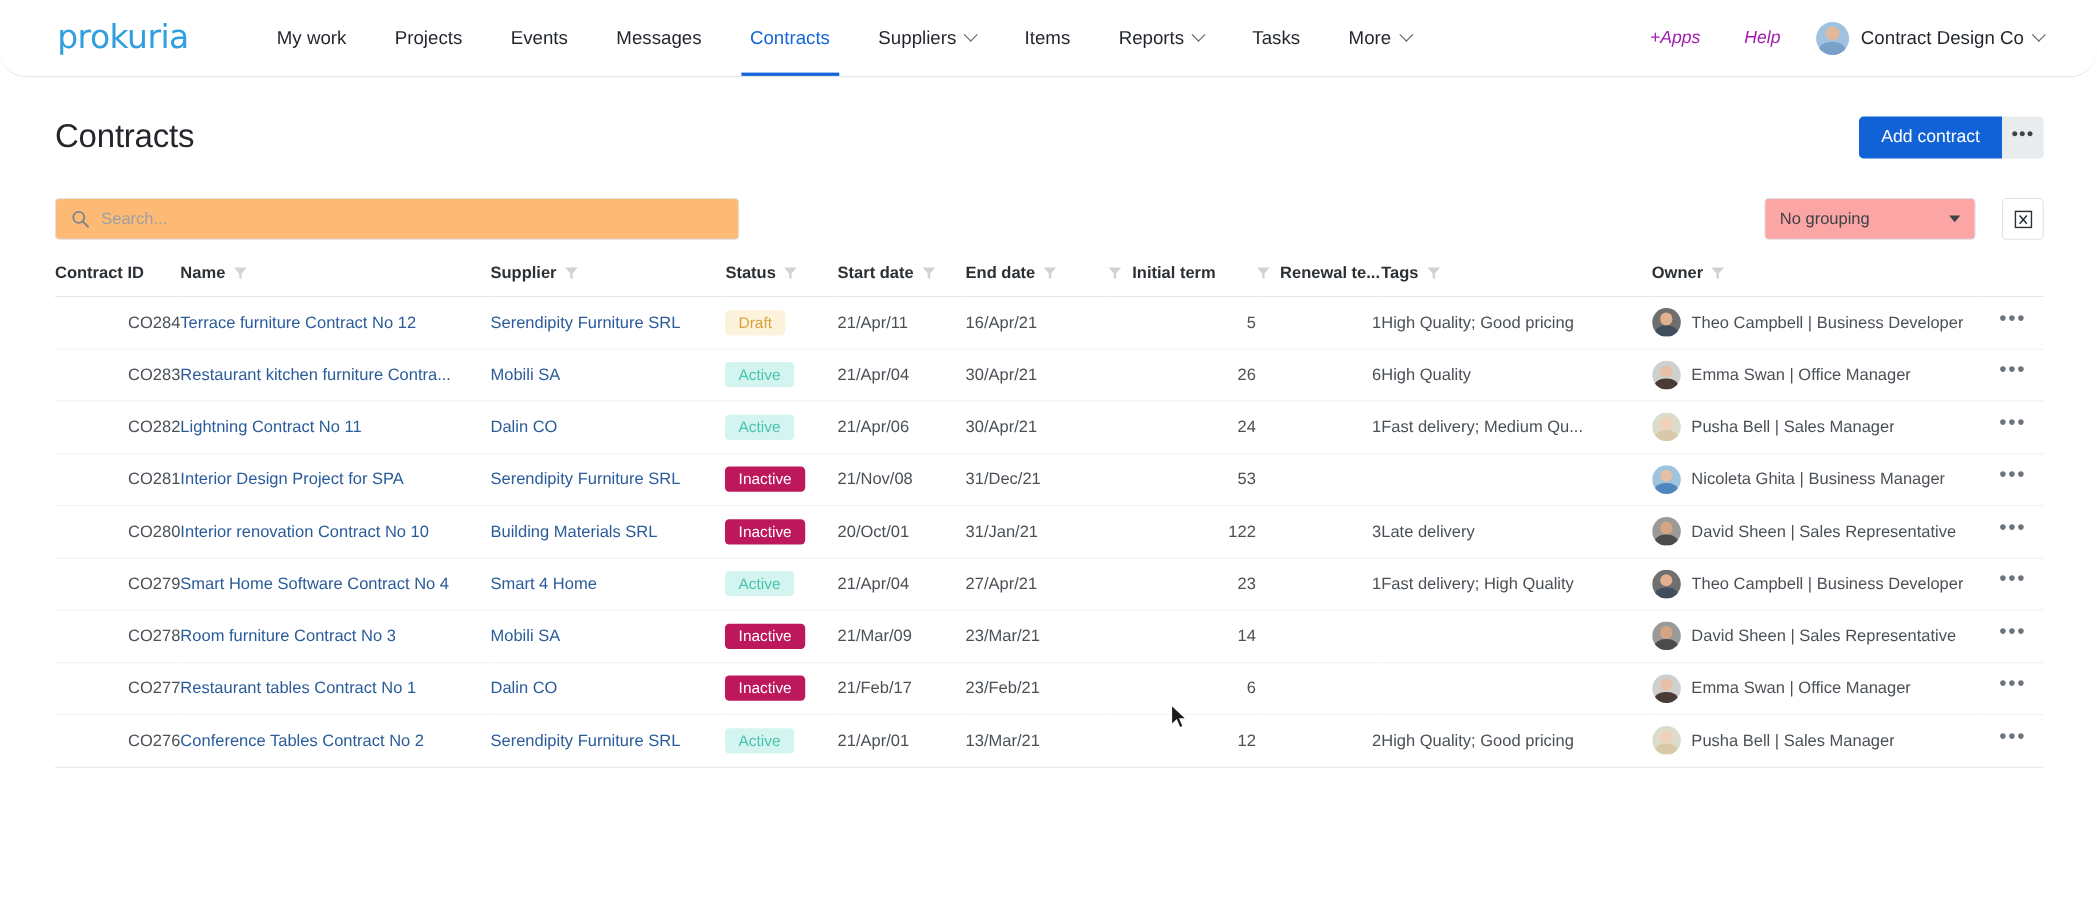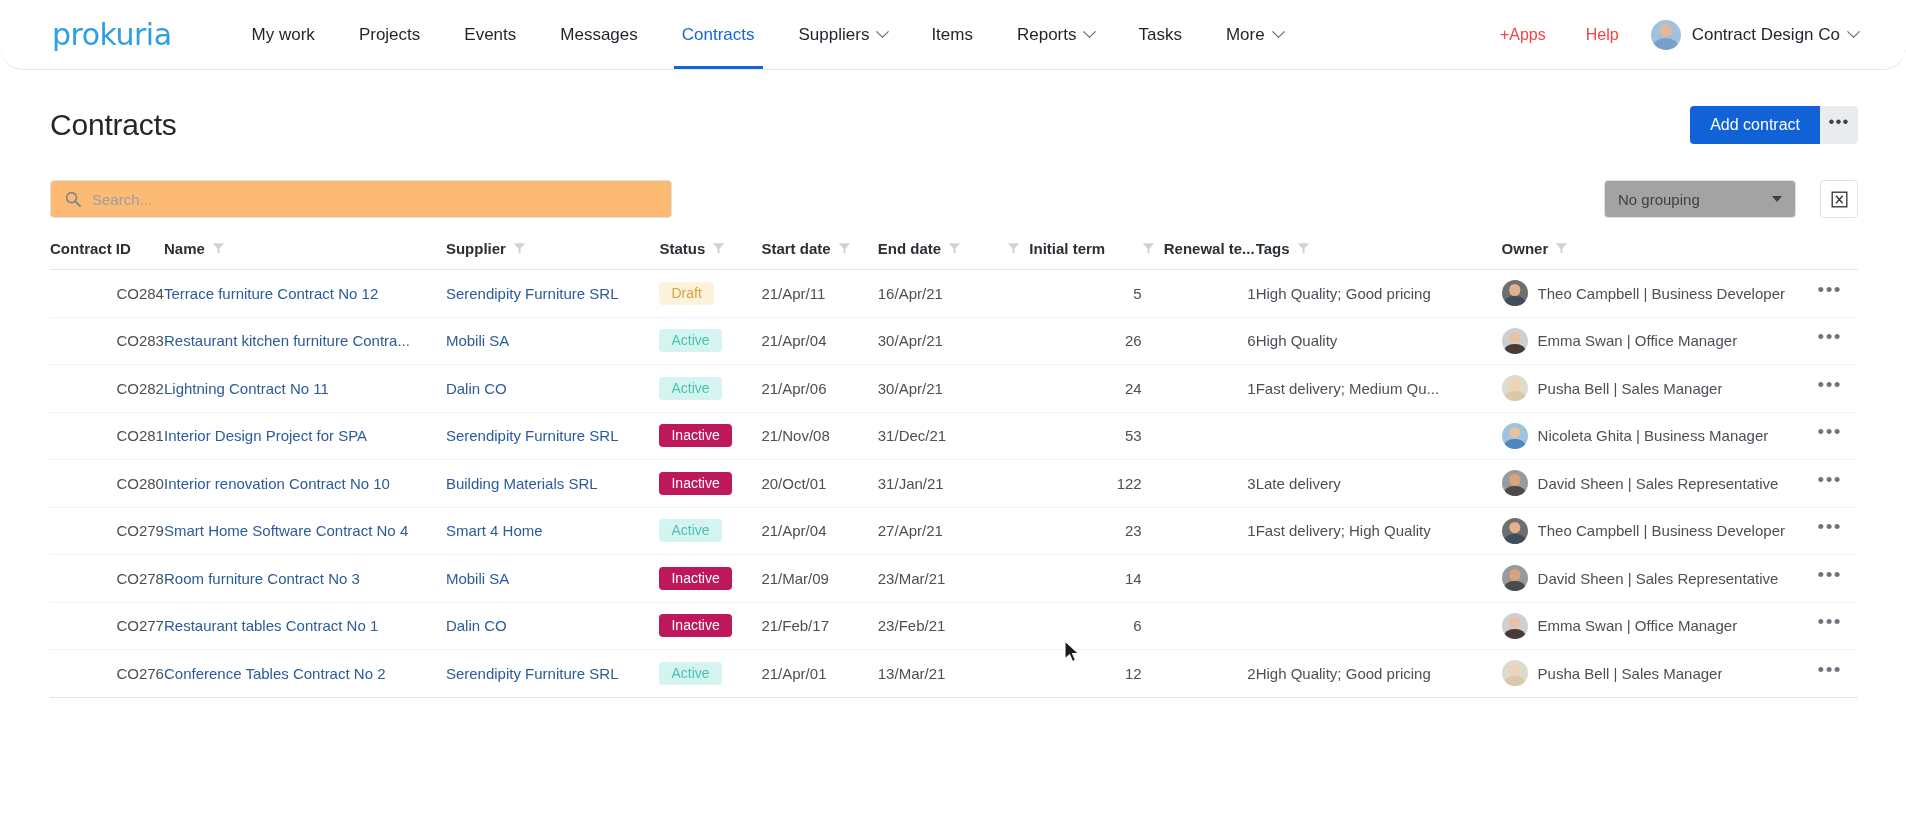--- a/index.html
+++ b/index.html
@@ -54,24 +54,25 @@
     display: inline-block;
     margin-left: 9px;
     width: 9px; height: 9px;
     border-right: 1.6px solid #5a6169;
     border-bottom: 1.6px solid #5a6169;
     transform: rotate(45deg) translate(-2px,-2px);
   }
   .nav-right { display: flex; align-items: center; gap: 0; }
   .nav-link {
     font-size: 16px;
-    color: #ef4444;
+    color: #a21caf;
     padding: 0 20px;
     cursor: pointer;
     white-space: nowrap;
+    font-style: italic;
   }
   .account {
     display: flex; align-items: center;
     margin-left: 12px;
     cursor: pointer;
   }
   .account-name {
     font-size: 17px;
     color: #1f242b;
     margin-left: 11px;
@@ -181,21 +182,21 @@
   .toolbar-right { display: flex; align-items: center; gap: 24px; }
   .grouping-select {
     width: 192px; height: 38px;
     border: 1px solid #dfe2e5;
     border-radius: 4px;
     display: flex; align-items: center;
     justify-content: space-between;
     padding: 0 13px;
     font-size: 15px;
     color: #3c4246;
-    background: #a3a3a3;
+    background: #fca5a5;
     cursor: pointer;
   }
   .tri-down {
     width: 0; height: 0;
     border-left: 5px solid transparent;
     border-right: 5px solid transparent;
     border-top: 6px solid #3c4246;
   }
   .icon-btn {
     width: 38px; height: 38px;

